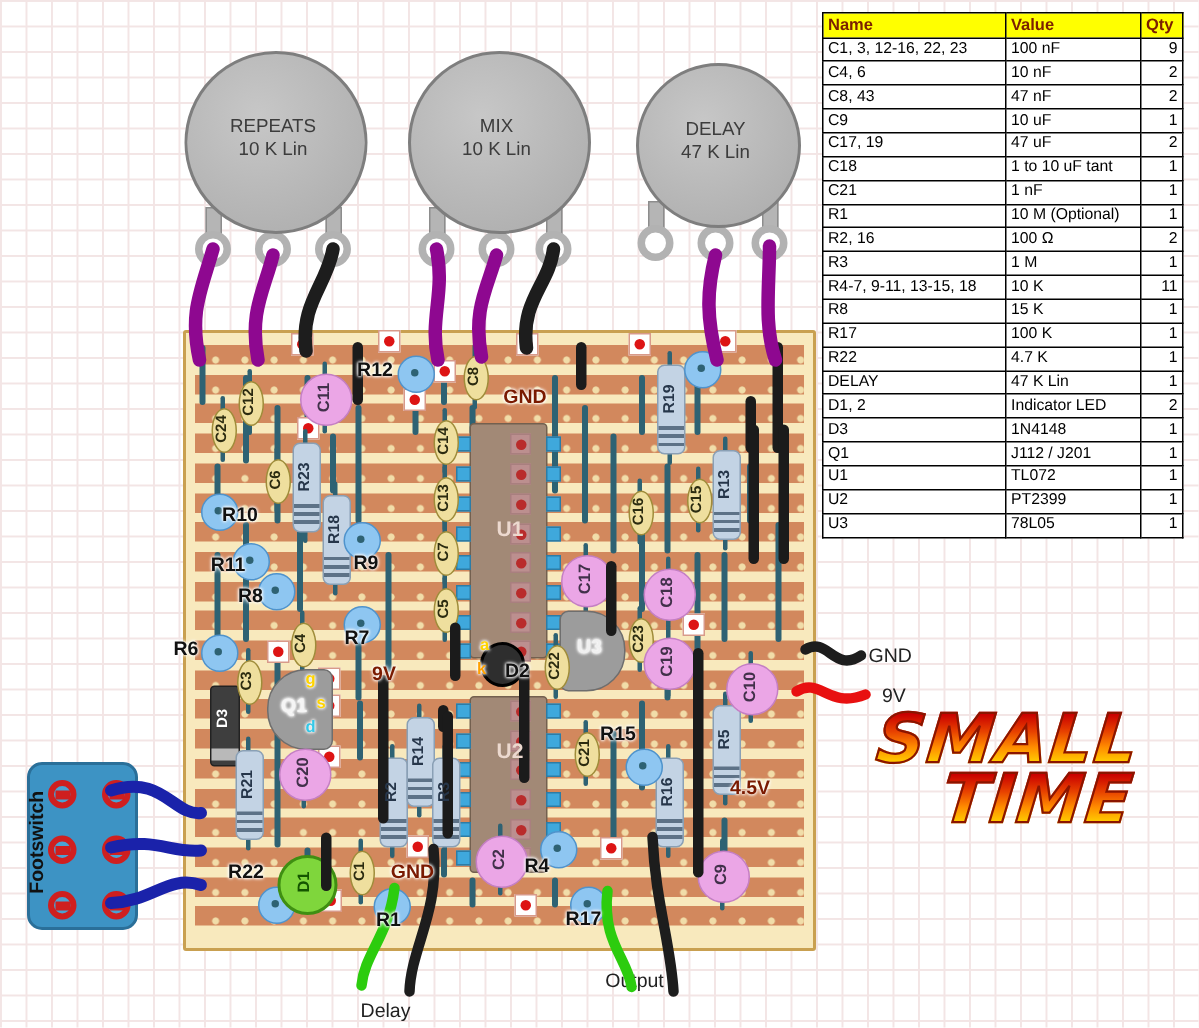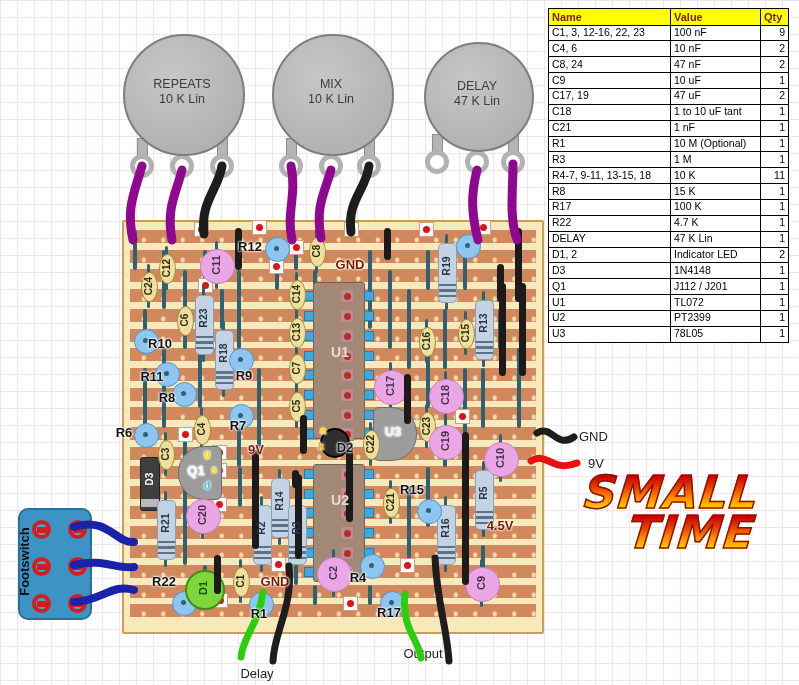--- a/index.html
+++ b/index.html
@@ -571,21 +571,21 @@
           <td>C1, 3, 12-16, 22, 23</td>
           <td>100 nF</td>
           <td class="qty">9</td>
         </tr>
         <tr>
           <td>C4, 6</td>
           <td>10 nF</td>
           <td class="qty">2</td>
         </tr>
         <tr>
-          <td>C8, 24</td>
+          <td>C8, 43</td>
           <td>47 nF</td>
           <td class="qty">2</td>
         </tr>
         <tr>
           <td>C9</td>
           <td>10 uF</td>
           <td class="qty">1</td>
         </tr>
         <tr>
           <td>C17, 19</td>
@@ -599,20 +599,25 @@
         </tr>
         <tr>
           <td>C21</td>
           <td>1 nF</td>
           <td class="qty">1</td>
         </tr>
         <tr>
           <td>R1</td>
           <td>10 M (Optional)</td>
           <td class="qty">1</td>
+        </tr>
+        <tr>
+          <td>R2, 16</td>
+          <td>100 Ω</td>
+          <td class="qty">2</td>
         </tr>
         <tr>
           <td>R3</td>
           <td>1 M</td>
           <td class="qty">1</td>
         </tr>
         <tr>
           <td>R4-7, 9-11, 13-15, 18</td>
           <td>10 K</td>
           <td class="qty">11</td>

